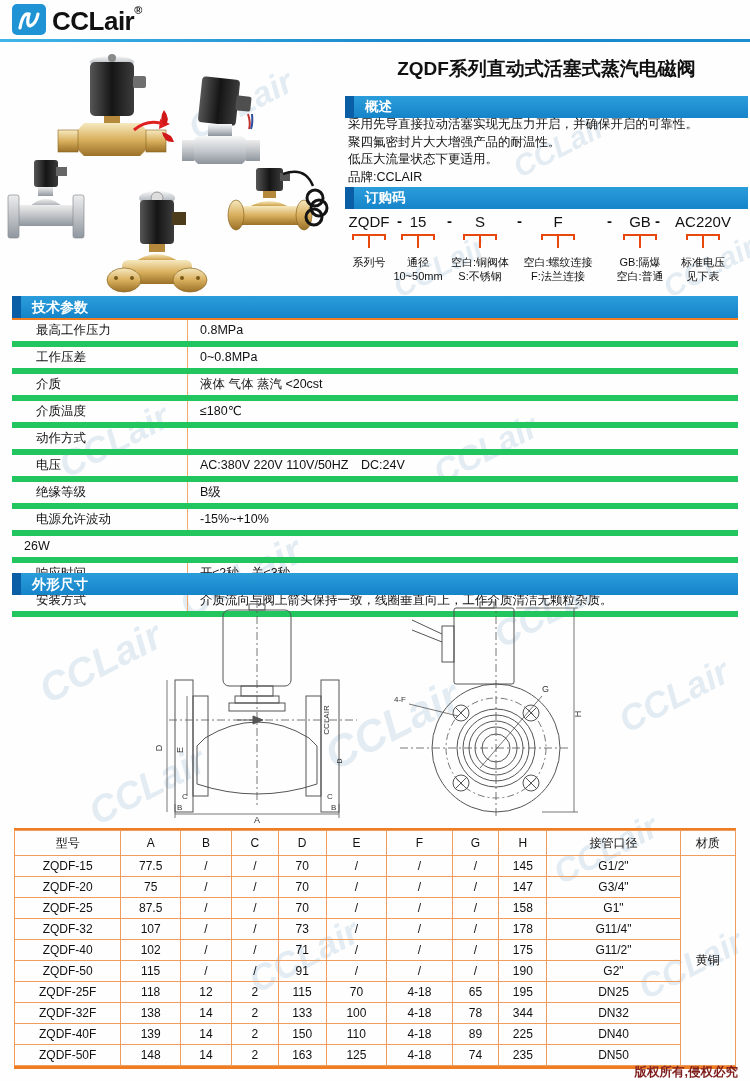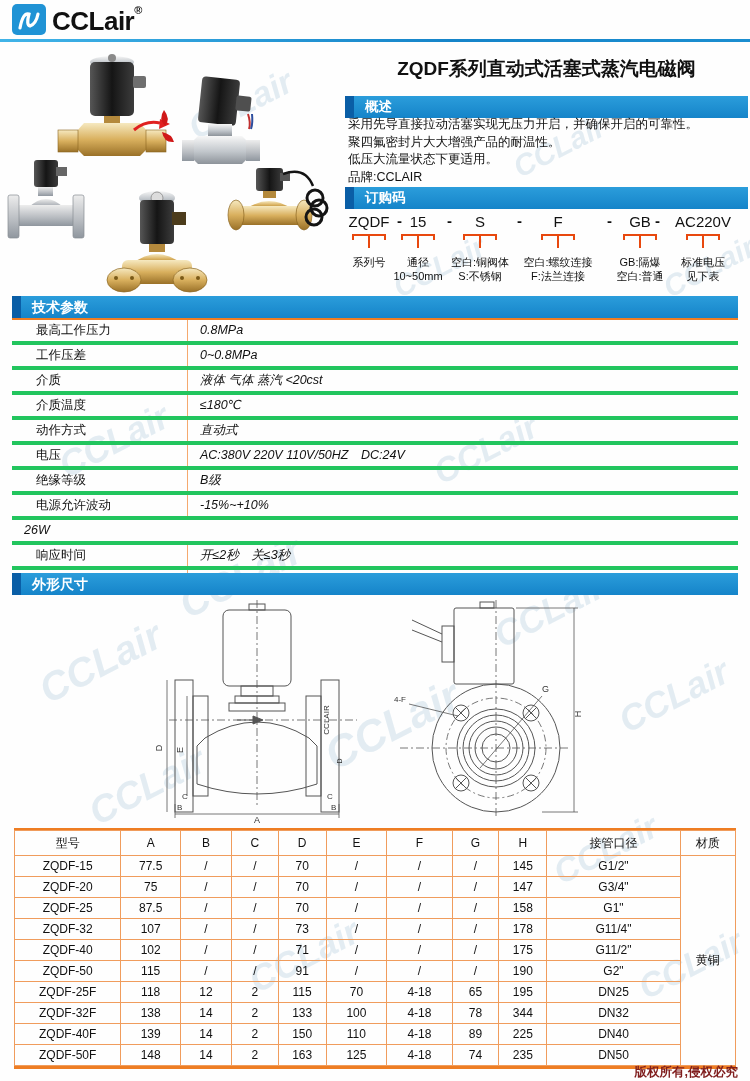--- a/index.html
+++ b/index.html
@@ -35,23 +35,23 @@
   .seg{position:absolute;top:0;width:96px;text-align:center;}
   .seg-code{font-size:15px;font-weight:normal;height:19px;line-height:19px;}
   .seg-marker{width:34px;height:13px;margin:3px auto 6px;border-top:2px solid #e8480e;position:relative;}
   .seg-marker::after{content:"";position:absolute;left:0;right:0;top:0;height:4px;
                      border-left:2px solid #e8480e;border-right:2px solid #e8480e;}
   .seg-marker::before{content:"";position:absolute;left:50%;margin-left:-1px;top:0;width:2px;height:12px;background:#e8480e;}
   .seg-labels{font-size:11px;line-height:14px;white-space:nowrap;}
   .seg-dash{position:absolute;top:0;font-size:15px;font-weight:bold;}
   
   .tech{position:absolute;left:12px;top:318px;width:726px;border-top:2px solid #ee7d23;z-index:1;}
-  .trow{display:flex;height:21px;line-height:21px;border-bottom:4px solid #22c55e;font-size:12.5px;}
+  .trow{display:flex;height:21px;line-height:21px;border-bottom:6px solid #22c55e;font-size:12.5px;}
   .trow .tl{width:176px;padding-left:24px;box-sizing:border-box;border-right:1px solid #f5a96e;}
-  .trow .tv{flex:1;padding-left:12px;white-space:nowrap;font-style:italic;}
+  .trow .tv{flex:1;padding-left:12px;white-space:nowrap;}
   
   .draw{position:absolute;z-index:1;}
   .draw text{font-family:"Liberation Sans",sans-serif;fill:#333;}
   
   .size-wrap{position:absolute;left:14px;top:828px;width:722px;border-top:2px solid #ee7d23;
              border-bottom:3px solid #ee7d23;z-index:1;}
   table.size{width:100%;border-collapse:collapse;font-size:12px;}
   table.size th,table.size td{border:1px solid #f09c5c;text-align:center;padding:0;}
   table.size th{height:24px;font-weight:normal;}
   table.size td{height:20px;}
@@ -268,21 +268,20 @@
       <div class="trow">
         <div class="tl">介质</div>
         <div class="tv">液体 气体 蒸汽 &lt;20cst</div>
       </div>
       <div class="trow">
         <div class="tl">介质温度</div>
         <div class="tv">≤180℃</div>
       </div>
       <div class="trow">
         <div class="tl">动作方式</div>
-        <div class="tv">直动式</div>
       </div>
       <div class="trow">
         <div class="tl">电压</div>
         <div class="tv">AC:380V 220V 110V/50HZ　DC:24V</div>
       </div>
       <div class="trow">
         <div class="tl">绝缘等级</div>
         <div class="tv">B级</div>
       </div>
       <div class="trow">

